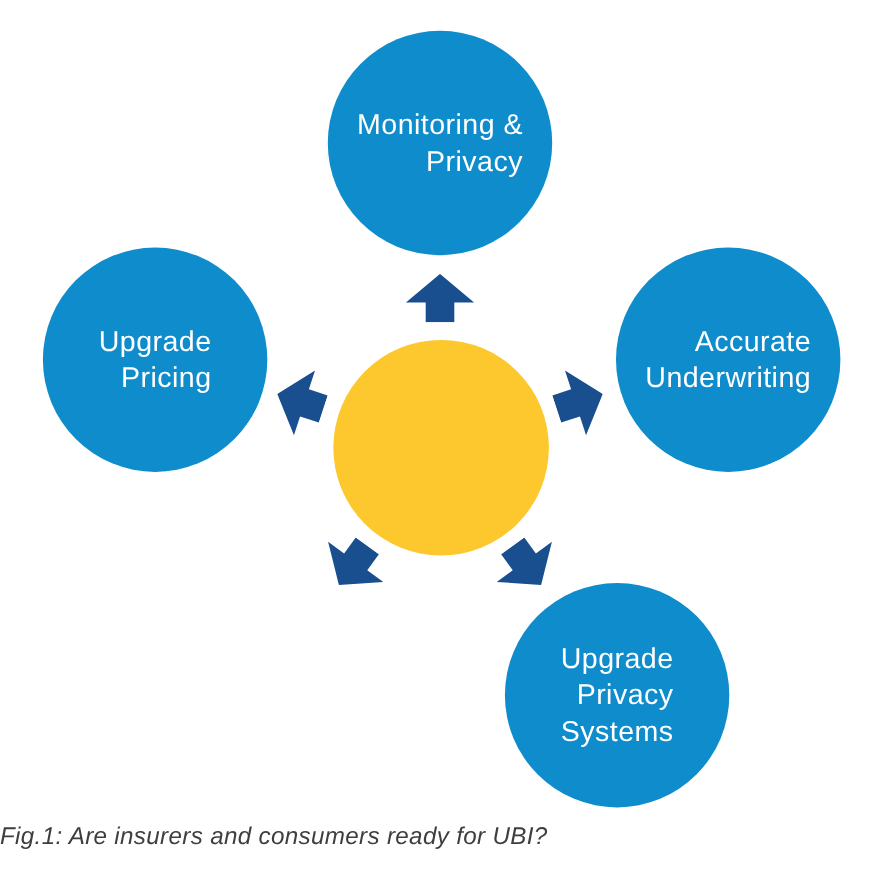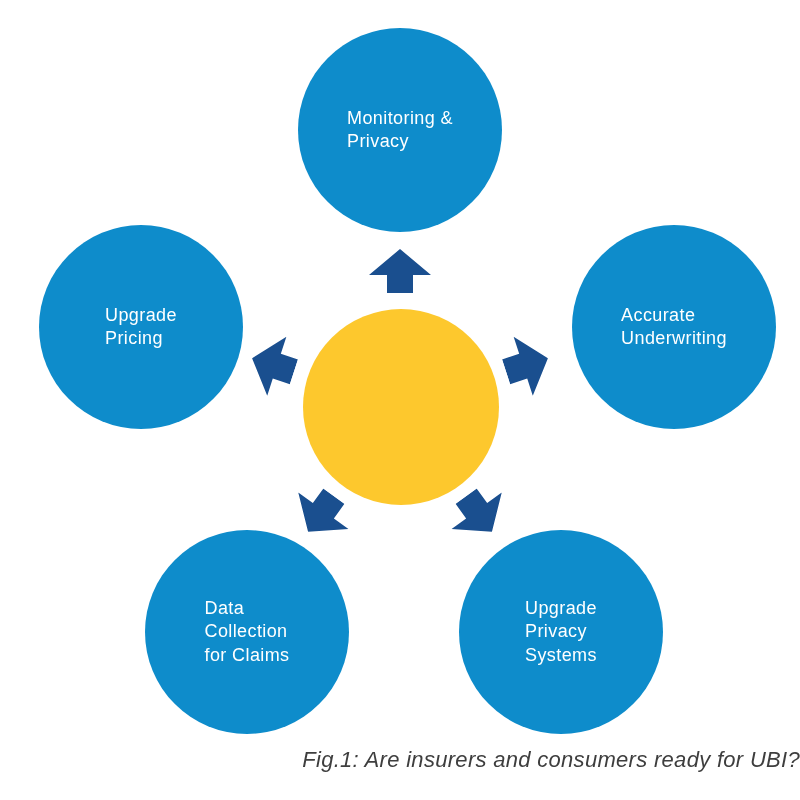--- a/index.html
+++ b/index.html
@@ -23,30 +23,30 @@
     width: 204px;
     height: 204px;
     border-radius: 50%;
     background: var(--circle-blue, #0E8CCB);
     display: flex;
     align-items: center;
     justify-content: center;
   }
   .node-label {
     color: var(--label-white, #ffffff);
-    font-size: 18px;
+    font-size: 26px;
     line-height: 1.28;
     font-weight: 400;
     letter-spacing: 0.4px;
-    text-align: left;
+    text-align: right;
     white-space: pre-line;
   }
   .node-top          { left: 298px; top: 28px;  }
   .node-left         { left: 39px;  top: 225px; }
-  .node-right        { left: 572px; top: 225px; }
+  .node-right        { left: 560px; top: 225px; }
   .node-bottom-left  { left: 145px; top: 530px; }
   .node-bottom-right { left: 459px; top: 530px; }
 
   
   .hub {
     position: absolute;
     left: 303px;
     top: 309px;
     width: 196px;
     height: 196px;
@@ -67,21 +67,21 @@
   .arrow-right      { left: 496px; top: 343px; transform: rotate(72deg); }
   .arrow-down-left  { left: 290px; top: 492px; transform: rotate(-144deg); }
   .arrow-down-right { left: 448px; top: 492px; transform: rotate(144deg); }
 
   
   .caption {
     position: absolute;
     left: 0;
     top: 747px;
     width: 100%;
-    text-align: right;
+    text-align: left;
     font-style: italic;
     font-size: 22px;
     letter-spacing: 0.3px;
     color: var(--caption-gray, #3E3E3E);
   }
 </style>
 </head>
 <body>
 
 <div class="stage">
@@ -91,25 +91,20 @@
 Privacy</span>
   </div>
   <div class="node node-right">
     <span class="node-label">Accurate
 Underwriting</span>
   </div>
   <div class="node node-bottom-right">
     <span class="node-label">Upgrade
 Privacy
 Systems</span>
-  </div>
-  <div class="node node-bottom-left">
-    <span class="node-label">Data
-Collection
-for Claims</span>
   </div>
   <div class="node node-left">
     <span class="node-label">Upgrade
 Pricing</span>
   </div>
 
   <div class="hub"></div>
 
   <div class="arrow arrow-up">
     <svg viewBox="0 0 62 44">

